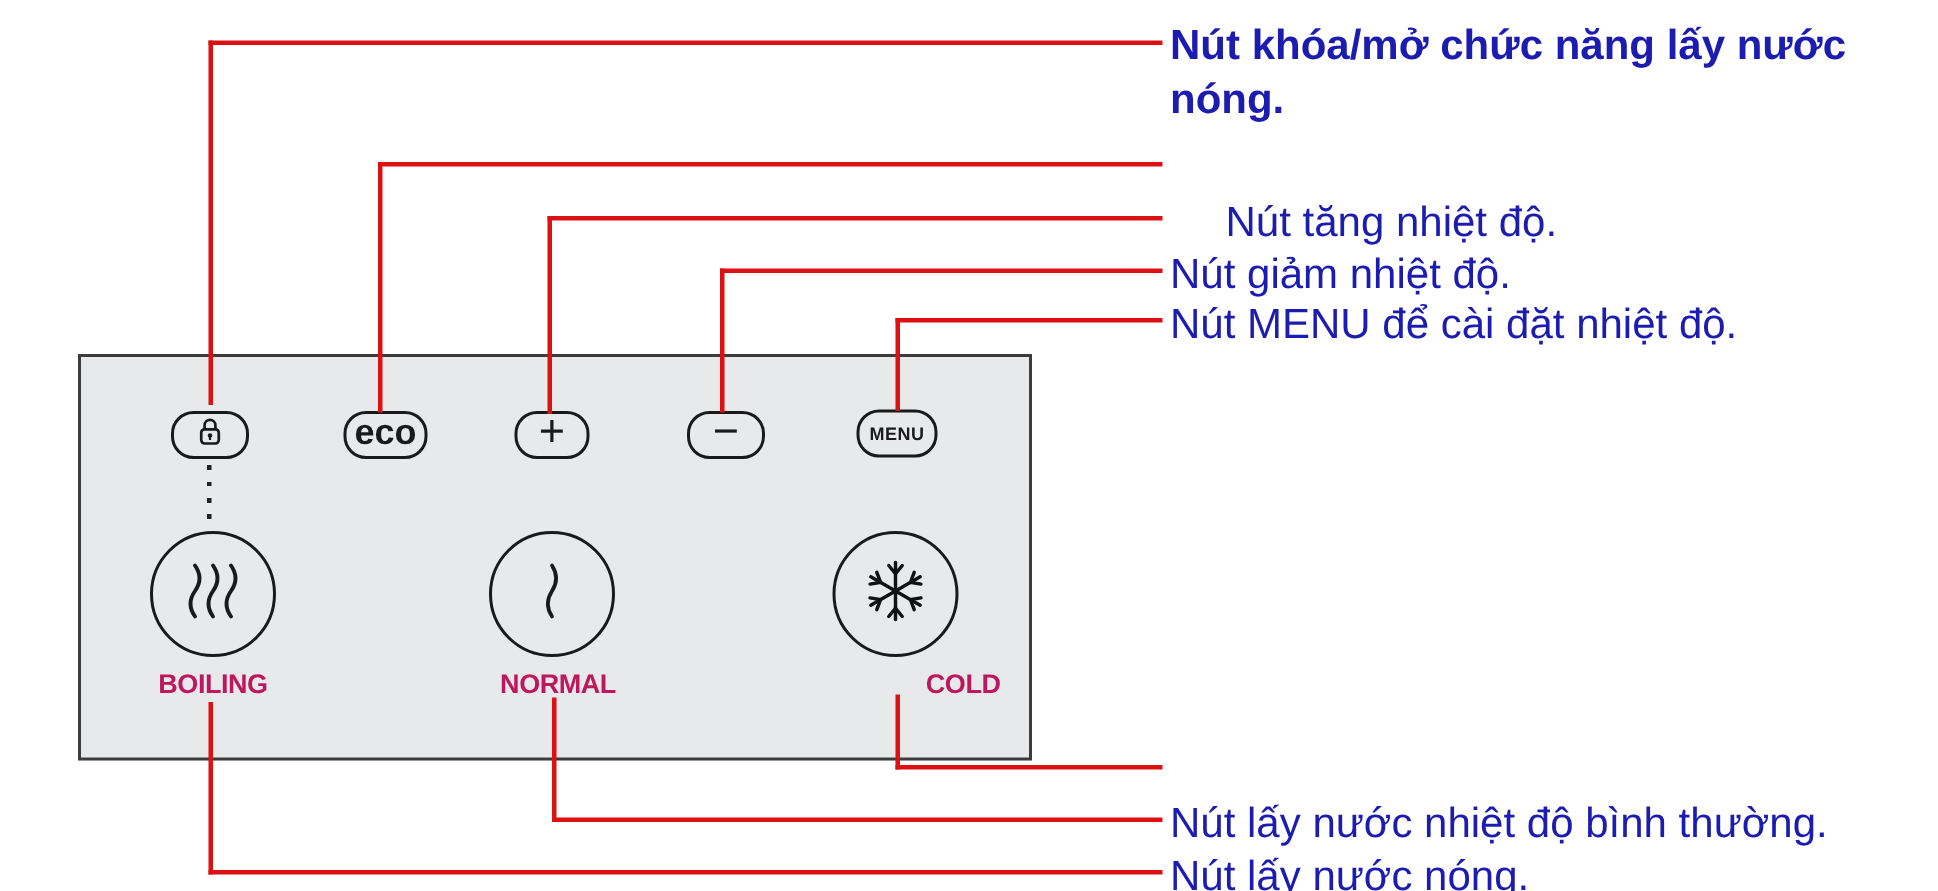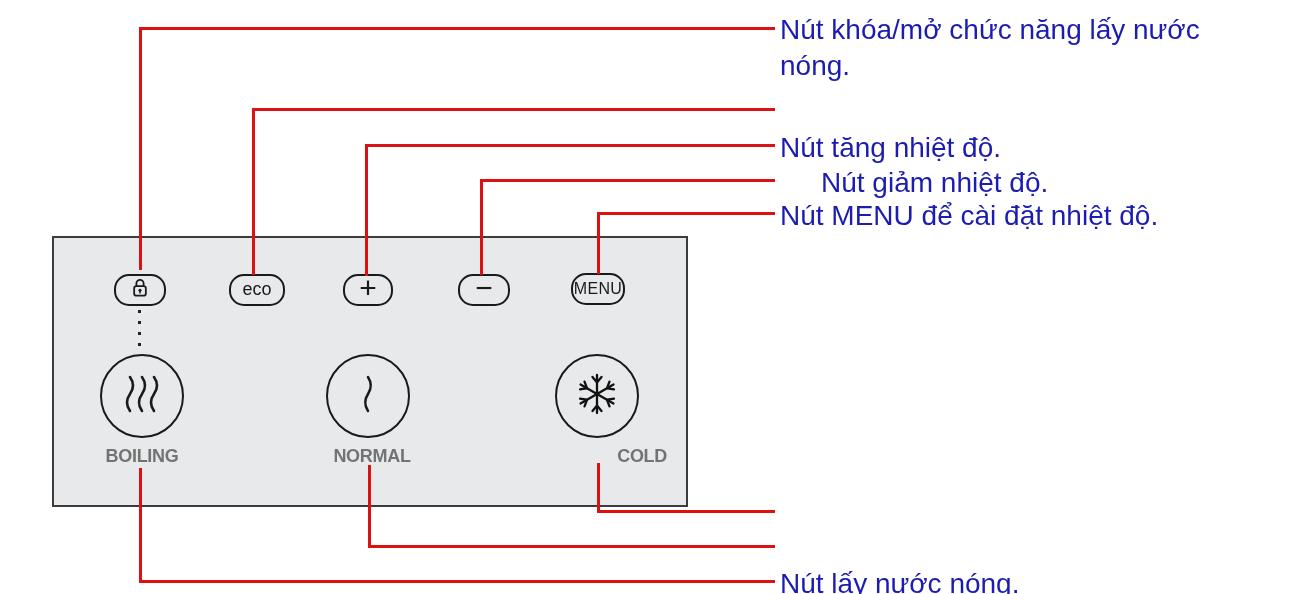--- a/index.html
+++ b/index.html
@@ -12,35 +12,35 @@
     position:absolute;left:52px;top:236px;width:636px;height:271px;
     box-sizing:border-box;border:2px solid var(--panel-border,#3c3c3c);
     background:var(--panel-fill,#e8e9eb);
   }
   .pill{
     position:absolute;height:32px;box-sizing:border-box;
     border:2px solid var(--stroke,#1a1a1a);border-radius:15px;
     display:flex;align-items:center;justify-content:center;
     color:var(--stroke,#1a1a1a);background:transparent;
   }
-  .pill .txt-eco{font-size:18px;font-weight:normal;letter-spacing:0;line-height:1;transform:translateY(-1px);}
-  .pill .txt-menu{font-size:16px;font-weight:normal;letter-spacing:.3px;line-height:1;}
+  .pill .txt-eco{font-size:24px;font-weight:bold;letter-spacing:0;line-height:1;transform:translateY(-1px);}
+  .pill .txt-menu{font-size:12px;font-weight:bold;letter-spacing:.3px;line-height:1;}
   .pill .txt-sign{font-size:30px;font-weight:400;line-height:1;transform:translateY(-2px);}
   .dots{
     position:absolute;left:84px;top:72px;width:3px;height:40px;
     background:repeating-linear-gradient(to bottom,#222 0 3px,transparent 3px 11px);
   }
   .circle{
     position:absolute;width:84px;height:84px;box-sizing:border-box;
     border:2.5px solid var(--stroke,#1a1a1a);border-radius:50%;
     display:flex;align-items:center;justify-content:center;background:transparent;
   }
   .circle-label{
     position:absolute;width:140px;text-align:center;
-    font-size:18px;font-weight:700;letter-spacing:-.3px;color:#737373;
+    font-size:18px;font-weight:700;letter-spacing:-.3px;color:#be185d;
   }
   
   .h-line{position:absolute;height:3px;background:var(--red,#dd1112);}
   .v-line{position:absolute;width:3px;background:var(--red,#dd1112);}
   
   .ann{
     position:absolute;left:780px;color:var(--blue,#1c1cb0);
     font-size:28px;line-height:36px;white-space:pre-line;
   }
 </style>
@@ -140,21 +140,22 @@
 
   <div class="v-line" style="left:597px;top:463px;height:50px;"></div>
   <div class="h-line" style="left:597px;top:510px;width:178px;"></div>
 
   <div class="v-line" style="left:368px;top:465px;height:83px;"></div>
   <div class="h-line" style="left:368px;top:545px;width:407px;"></div>
 
   <div class="v-line" style="left:139px;top:468px;height:115px;"></div>
   <div class="h-line" style="left:139px;top:580px;width:636px;"></div>
 
-  <div class="ann" style="top:12px;">Nút khóa/mở chức năng lấy nước
+  <div class="ann" style="top:12px;font-weight:bold;">Nút khóa/mở chức năng lấy nước
 nóng.</div>
-  <div class="ann" style="top:130px;">Nút tăng nhiệt độ.</div>
-  <div class="ann" style="top:165px;margin-left:41px;">Nút giảm nhiệt độ.</div>
+  <div class="ann" style="top:130px;margin-left:37px;">Nút tăng nhiệt độ.</div>
+  <div class="ann" style="top:165px;">Nút giảm nhiệt độ.</div>
   <div class="ann" style="top:198px;">Nút MENU để cài đặt nhiệt độ.</div>
 
+  <div class="ann" style="top:531px;">Nút lấy nước nhiệt độ bình thường.</div>
   <div class="ann" style="top:566px;">Nút lấy nước nóng.</div>
 
 </div>
 
 </body></html>

